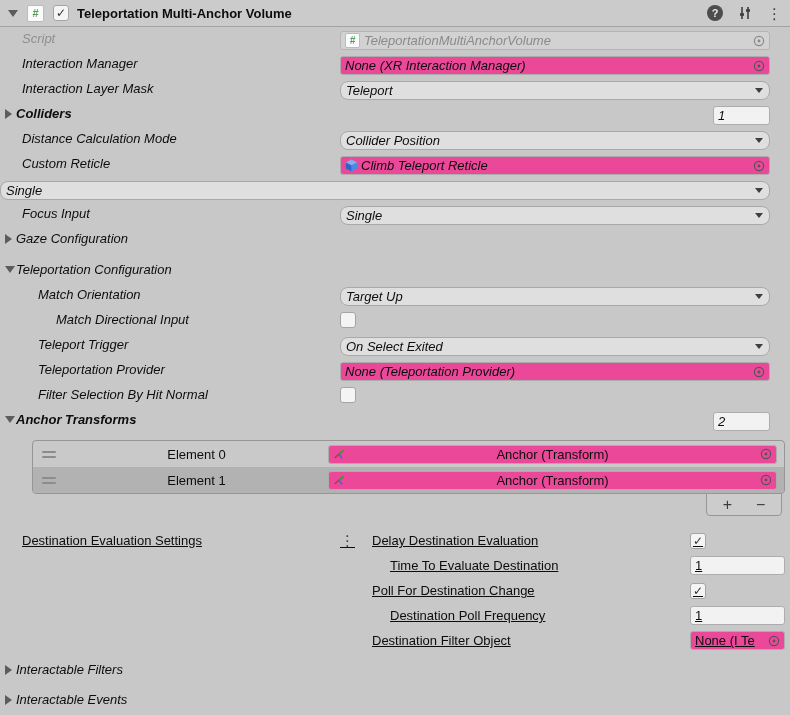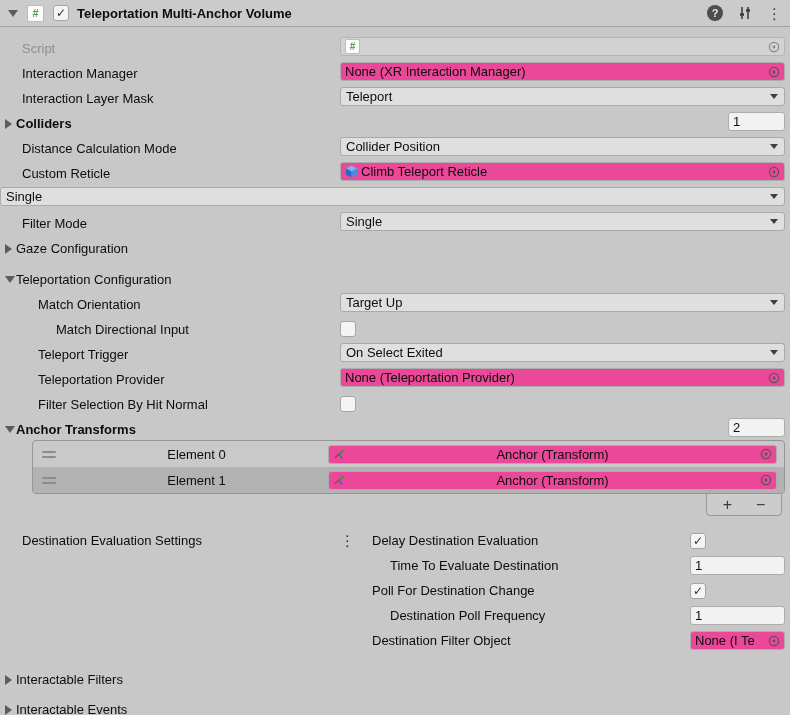--- a/index.html
+++ b/index.html
@@ -15,33 +15,33 @@
   .comp-header .title{font-weight:bold;margin-left:8px;flex:1;}
   .hdr-icons{display:flex;align-items:center;gap:14px;}
   
   .tri-down{width:0;height:0;border-left:5px solid transparent;border-right:5px solid transparent;
     border-top:7px solid #5c5c5c;flex:none;}
   .tri-right{width:0;height:0;border-top:5px solid transparent;border-bottom:5px solid transparent;
     border-left:7px solid #5c5c5c;flex:none;}
   .fold-slot{width:16px;display:flex;justify-content:flex-start;align-items:center;flex:none;padding-left:5px;box-sizing:border-box;}
   
   .body{padding-top:4px;}
-  .row{height:25px;display:flex;align-items:flex-end;padding-right:5px;}
+  .row{height:25px;display:flex;align-items:flex-start;padding-right:20px;font-style:italic;}
   .lbl{flex:0 0 340px;box-sizing:border-box;padding-left:22px;display:flex;align-items:center;
     white-space:nowrap;overflow:hidden;}
   .lbl.fold{padding-left:0;}
   .lbl.ind1{padding-left:38px;}
   .lbl.ind2{padding-left:56px;}
   .bold{font-weight:bold;}
   .ctl{flex:1;display:flex;align-items:center;min-width:0;}
   
   .objfield{flex:1;height:19px;background:#ec4899;border:1px solid #adadad;border-radius:3px;
     display:flex;align-items:center;padding:0 3px 0 4px;box-sizing:border-box;min-width:0;}
   .objfield .txt{flex:1;white-space:nowrap;overflow:hidden;}
-  .dropdown{flex:1;height:19px;background:#dfdfdf;border:1px solid #a9a9a9;border-radius:3px;
+  .dropdown{flex:1;height:19px;background:#dfdfdf;border:1px solid #a9a9a9;border-radius:8px;
     display:flex;align-items:center;padding:0 6px 0 5px;box-sizing:border-box;}
   .dropdown .txt{flex:1;white-space:nowrap;overflow:hidden;}
   .dd-arrow{width:0;height:0;border-left:4px solid transparent;border-right:4px solid transparent;
     border-top:5px solid #3e3e3e;flex:none;}
   .numfield{width:57px;flex:none;margin-left:auto;height:19px;background:#f2f2f2;border:1px solid #adadad;
     border-radius:3px;display:flex;align-items:center;padding:0 4px;box-sizing:border-box;}
   .checkbox{width:16px;height:16px;background:#f4f4f4;border:1px solid #a5a5a5;border-radius:3px;
     display:flex;align-items:center;justify-content:center;font-size:12px;line-height:1;color:#2e2e2e;flex:none;box-sizing:border-box;}
   .picker{flex:none;margin-left:auto;display:flex;align-items:center;padding-left:3px;}
   
@@ -56,21 +56,21 @@
   .list-row{height:26px;display:flex;align-items:center;padding:0 7px 0 9px;}
   .list-row.selected{background:#b2b2b2;}
   .drag-handle{width:14px;flex:none;display:flex;flex-direction:column;gap:3px;}
   .drag-handle i{display:block;height:2px;background:#8c8c8c;border-radius:1px;}
   .list-lbl{flex:0 0 272px;padding-left:9px;box-sizing:border-box;}
   .list-footer{display:flex;justify-content:flex-end;padding-right:8px;}
   .footer-box{width:74px;height:21px;margin-top:-1px;background:#cccccc;border:1px solid #969696;
     border-radius:0 0 4px 4px;display:flex;align-items:center;justify-content:space-evenly;}
   .fbtn{font-size:16px;color:#3c3c3c;line-height:1;width:26px;text-align:center;cursor:default;}
   
-  .dest{display:flex;margin-top:12px;align-items:flex-start;}
+  .dest{display:flex;margin-top:12px;align-items:flex-start;text-decoration:underline;}
   .dest-lbl{flex:0 0 340px;box-sizing:border-box;padding-left:22px;height:25px;display:flex;align-items:center;}
   .kebab-col{flex:0 0 30px;height:25px;display:flex;align-items:center;color:#3e3e3e;font-size:14px;}
   .dest-rows{flex:1;}
   .dest-row{height:25px;display:flex;align-items:center;padding-right:5px;}
   .dest-row .dlbl{flex:1;padding-left:2px;white-space:nowrap;overflow:hidden;}
   .dest-row .dlbl.ind{padding-left:20px;}
   .dest-ctl{flex:0 0 95px;display:flex;align-items:center;}
   .dest-ctl .numfield{width:95px;margin-left:0;}
   .dest-ctl .objfield{flex:0 0 95px;}
   
@@ -101,20 +101,21 @@
     </span>
   </div>
 
   <div class="body">
 
     <div class="row disabled">
       <span class="lbl">Script</span>
       <span class="ctl">
         <span class="objfield dim">
           <span class="script-badge small">#</span>
+          <span class="txt">TeleportationMultiAnchorVolume</span>
           <span class="picker">
             <svg width="14" height="14" viewBox="0 0 14 14">
                 <circle cx="7" cy="7" r="4.6" fill="none" stroke="#8a8a8a" stroke-width="1.2"></circle>
                 <circle cx="7" cy="7" r="1.4" fill="#8a8a8a"></circle>
               </svg>
           </span>
         </span>
       </span>
     </div>
 
@@ -188,21 +189,21 @@
     <div class="row">
       <span class="ctl">
         <span class="dropdown">
           <span class="txt">Single</span>
           <span class="dd-arrow"></span>
         </span>
       </span>
     </div>
 
     <div class="row">
-      <span class="lbl">Filter Mode</span>
+      <span class="lbl">Focus Input</span>
       <span class="ctl">
         <span class="dropdown">
           <span class="txt">Single</span>
           <span class="dd-arrow"></span>
         </span>
       </span>
     </div>
 
     <div class="row">
       <span class="lbl fold">

